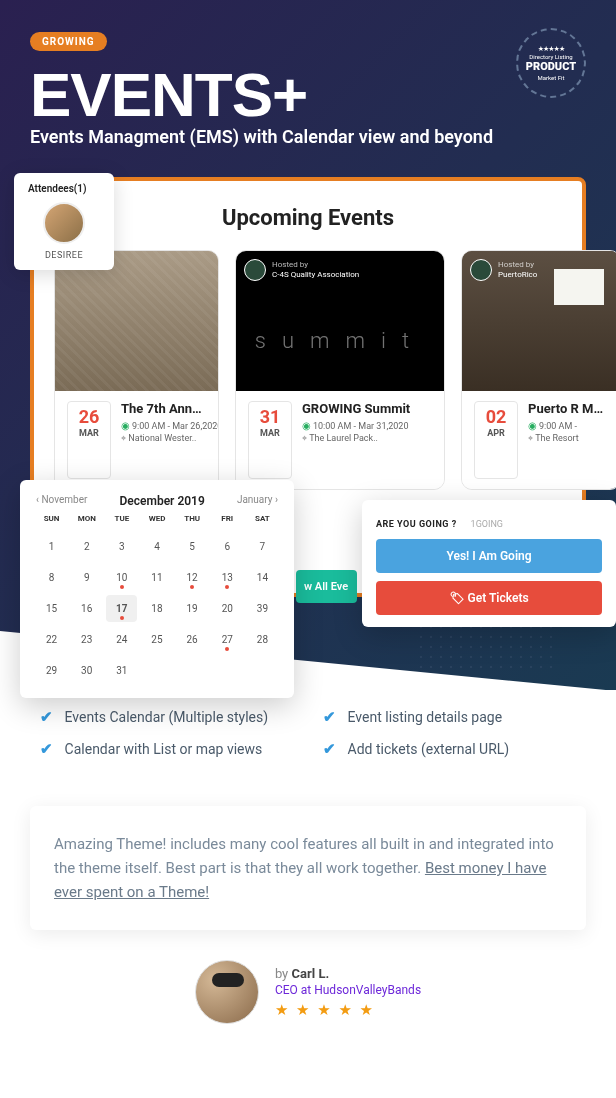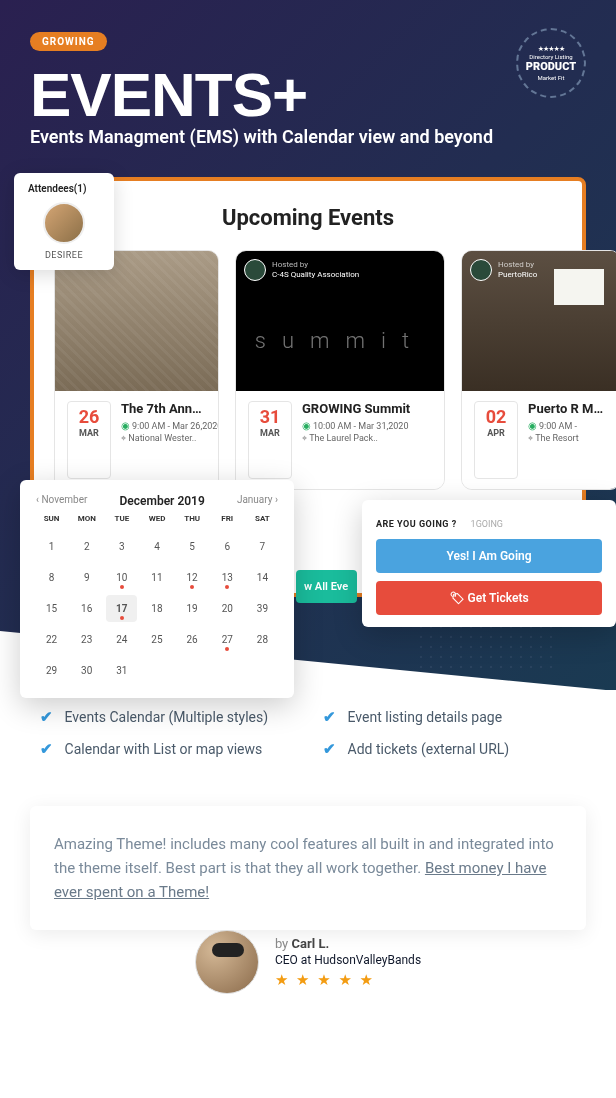--- a/index.html
+++ b/index.html
@@ -61,27 +61,27 @@
 .btn{display:block;width:100%;text-align:center;padding:10px;border-radius:4px;font-size:12px;font-weight:600;margin-top:8px;cursor:pointer;border:none}
 .btn-going{background:#4aa3df;color:#fff}
 .btn-tickets{background:#e74c3c;color:#fff}
 .view-all-hint{position:absolute;left:296px;top:570px;background:#1abc9c;color:#fff;font-size:11px;font-weight:600;padding:10px 8px;border-radius:4px;z-index:5;width:61px;overflow:hidden;white-space:nowrap}
 .dots-bg{position:absolute;right:60px;bottom:18px;width:140px;height:90px;background-image:radial-gradient(#4a5a7a 1px,transparent 1px);background-size:10px 10px;opacity:.3;z-index:1}
 .features{padding:18px 40px;display:grid;grid-template-columns:1fr 1fr;gap:14px 30px;background:#fff;position:relative;z-index:2}
 .feature{display:flex;align-items:center;gap:12px;font-size:14px;color:#4a5a6a}
 .check{color:#3498db;font-size:15px;font-weight:700}
 .testimonial{margin:30px 30px 0;padding:26px 24px;background:#fff;border-radius:6px;box-shadow:0 4px 20px rgba(0,0,0,.08);color:#7a8a9a;font-size:15px;line-height:1.6}
 .testimonial .highlight{text-decoration:underline;color:#6a7a8a}
-.author{display:flex;align-items:center;justify-content:center;gap:16px;}
+.author{display:flex;align-items:center;justify-content:center;gap:16px;margin-top:30px}
 .author-avatar{width:64px;height:64px;border-radius:50%;background:radial-gradient(circle at 30% 30%,#d4b896,#8a6a4a);border:1px solid #ddd;position:relative;overflow:hidden}
 .author-avatar::after{content:"";position:absolute;top:12px;left:16px;width:32px;height:14px;background:#222;border-radius:8px}
 .author-info{font-size:13px}
 .author-by{color:#888}
 .author-name{color:#444;font-weight:700}
-.author-role{color:#0f172a;font-size:12px;margin-top:2px}
+.author-role{color:#6d28d9;font-size:12px;margin-top:2px}
 .stars{color:#f39c12;font-size:15px;letter-spacing:2px;margin-top:4px}
 </style>
 </head>
 <body>
 
 <div class="hero">
   <span class="badge">GROWING</span>
   <div class="product-seal">
     <div class="wreath"></div>
     <div class="seal-stars">★★★★★</div>

